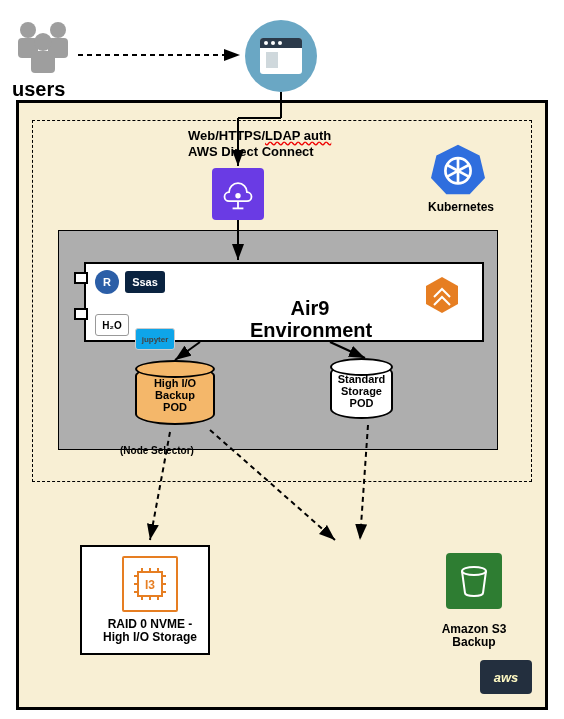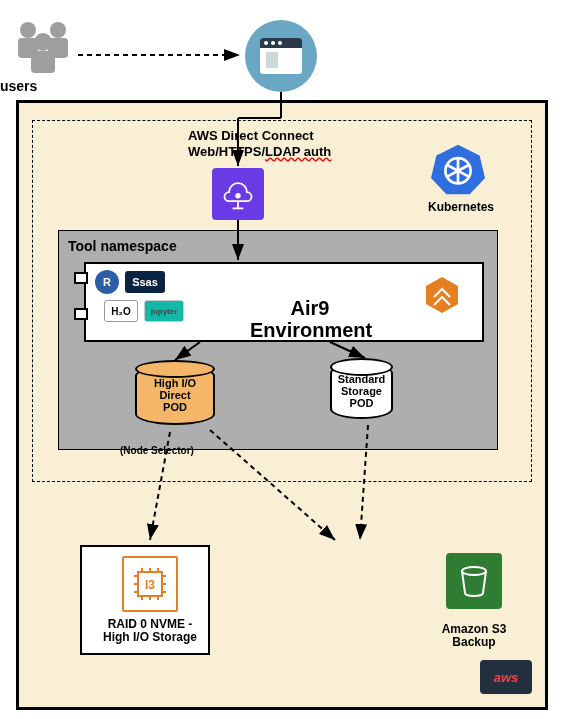--- a/index.html
+++ b/index.html
@@ -1,21 +1,21 @@
 <!DOCTYPE html>
 <html><head>
 <meta charset="utf-8">
 <style>
   * { box-sizing: border-box; margin: 0; padding: 0; }
   html, body { width: 564px; height: 719px; font-family: Arial, Helvetica, sans-serif; background: #fff; }
   .canvas { position: relative; width: 564px; height: 719px; }
 
   
   .users-group { position: absolute; left: 8px; top: 18px; width: 70px; height: 55px; }
-  .users-label { position: absolute; left: 0; top: 78px; font-size: 14px; font-weight: bold; }
+  .users-label { position: absolute; left: 12px; top: 78px; font-size: 20px; font-weight: bold; }
 
   .browser-circle { position: absolute; left: 245px; top: 20px; width: 72px; height: 72px; border-radius: 50%; background: #6aa7c4; display:flex; align-items:center; justify-content:center; }
   .browser-window { width: 42px; height: 36px; background: #fff; border-radius: 3px; position: relative; overflow:hidden; }
   .browser-bar { height: 10px; background: #2b3a4a; display:flex; align-items:center; gap:3px; padding-left:4px; }
   .browser-dot { width:4px; height:4px; border-radius:50%; background:#fff; }
   .browser-body { position:absolute; top:14px; left:6px; width:12px; height:16px; background:#cfd8dc; }
 
   
   .outer-box { position: absolute; left: 16px; top: 100px; width: 532px; height: 610px; border: 3px solid #000; background: #f8efd4; }
 
@@ -41,22 +41,22 @@
   .air9-tab { position:absolute; background:#fff; border:2px solid #000; width:14px; height:12px; }
   .air9-tab.t1 { left: 74px; top: 272px; }
   .air9-tab.t2 { left: 74px; top: 308px; }
   .air9-title { position:absolute; left: 250px; top: 278px; font-size: 20px; font-weight: bold; text-align:center; width:120px; line-height:1.1;margin-top:19px; }
 
   .tool-icons { position:absolute; left: 95px; top: 270px; display:flex; flex-direction:column; gap:6px; }
   .tool-row { display:flex; gap:6px; align-items:center; }
   .tool-badge { width:30px; height:22px; border-radius:3px; display:flex; align-items:center; justify-content:center; font-size:11px; font-weight:bold; color:#fff; }
   .r-badge { background:#2b5ea7; border-radius:50%; width:24px; height:24px; }
   .sas-badge { background:#0a2340; width:40px;text-align:right; }
-  .h2o-badge { background:#fff; color:#000; border:1px solid #999; width:34px; font-size:10px;margin-left:9px;}
-  .jupyter-badge { background:#14b8a6; color:#444; width:40px; font-size:8px; border:1px solid #ccc; position:relative;}
+  .h2o-badge { background:#fff; color:#000; border:1px solid #999; width:34px; font-size:10px;}
+  .jupyter-badge { background:#0ea5e9; color:#444; width:40px; font-size:8px; border:1px solid #ccc; position:relative;margin-top:28px;}
 
   .orange-hex { position:absolute; left: 422px; top: 275px; width:40px; height:40px; }
 
   
   .cylinder { position:absolute; display:flex; align-items:center; justify-content:center; text-align:center; font-size:11px; font-weight:bold; line-height:1.1; border:2px solid #000; border-radius: 50% / 18%; }
   .cylinder::before { content:""; position:absolute; left:-2px; right:-2px; top:-7px; height:14px; border:2px solid #000; border-radius:50%; background:inherit; }
   .high-io-pod { left: 135px; top: 365px; width: 80px; height: 60px; background: #f4b76a; }
   .std-pod    { left: 330px; top: 363px; width: 63px; height: 56px; background: #fff; }
 
   .node-selector { position:absolute; left: 120px; top: 429px; font-size:10px; font-weight:bold;margin-top:16px; }
@@ -66,21 +66,21 @@
   .raid-box { left: 80px; top: 545px; width: 130px; height: 110px; padding-left: 16px; }
   .efs-box  { left: 300px; top: 545px; width: 120px; height: 110px; }
   .svc-label { font-size:12px; font-weight:bold; text-align:center; line-height:1.1;}
 
   .green-sq { width:56px; height:56px; background:#2e7d32; border-radius:4px; display:flex; align-items:center; justify-content:center; }
   .orange-sq { width:56px; height:56px; background:#fff; border:2px solid #e67e22; border-radius:2px; display:flex; align-items:center; justify-content:center; }
 
   .s3-block { position:absolute; left: 432px; top: 553px; width: 84px; text-align:center; }
   .s3-label { font-size:12px; font-weight:bold; margin-top:14px; line-height:1.1;}
 
-  .aws-badge { position:absolute; left: 480px; top: 660px; width:52px; height:34px; background:#232f3e; border-radius:4px; display:flex; align-items:center; justify-content:center; color:#ef4444; font-size:13px; font-weight:bold; font-style:italic;}
+  .aws-badge { position:absolute; left: 480px; top: 660px; width:52px; height:34px; background:#232f3e; border-radius:4px; display:flex; align-items:center; justify-content:center; color:#fef9c3; font-size:13px; font-weight:bold; font-style:italic;}
 
   
   svg.arrows { position:absolute; left:0; top:0; width:564px; height:719px; pointer-events:none; }
 
 </style>
 </head>
 <body>
 
 <div class="canvas">
 
@@ -107,24 +107,24 @@
         </div>
       <div class="browser-body"></div>
     </div>
   </div>
 
   <div class="outer-box"></div>
 
   <div class="dotted-container"></div>
 
   <div class="conn-labels">
-    <div>AWS  Direct Connect</div>
     <div>
       <span>Web/HTTPS/</span><span class="ldap-underline">LDAP auth</span>
     </div>
+    <div>AWS  Direct Connect</div>
   </div>
 
   <div class="gateway-icon">
     <svg viewBox="0 0 40 40" width="36" height="36">
       <g stroke="#fff" stroke-width="2" fill="none">
         <path d="M10 18 a8 8 0 0 1 20 0 a5 5 0 0 1 0 10 h-20 a5 5 0 0 1 0-10z"></path>
         <line x1="20" y1="28" x2="20" y2="36"></line>
         <line x1="14" y1="36" x2="26" y2="36"></line>
         <circle cx="20" cy="22" r="2" fill="#fff"></circle>
       </g>
@@ -138,21 +138,20 @@
       <g stroke="#fff" stroke-width="3">
         <line x1="30" y1="18" x2="30" y2="46"></line>
         <line x1="17" y1="25" x2="43" y2="39"></line>
         <line x1="17" y1="39" x2="43" y2="25"></line>
       </g>
     </svg>
   </div>
   <div class="k8s-label">Kubernetes</div>
 
   <div class="tool-ns"></div>
-  <div class="tool-ns-title">Tool namespace</div>
 
   <div class="air9-box"></div>
   <div class="air9-tab t1"></div>
   <div class="air9-tab t2"></div>
   <div class="air9-title">
     <div>Air9</div>
     <div>Environment</div>
   </div>
 
   <div class="tool-icons">
@@ -169,21 +168,21 @@
   <div class="orange-hex">
     <svg viewBox="0 0 40 40" width="40" height="40">
       <polygon points="20,2 36,11 36,29 20,38 4,29 4,11" fill="#e67e22"></polygon>
       <polyline points="12,22 20,14 28,22" fill="none" stroke="#fff" stroke-width="2"></polyline>
       <polyline points="12,30 20,22 28,30" fill="none" stroke="#fff" stroke-width="2"></polyline>
     </svg>
   </div>
 
   <div class="cylinder high-io-pod">
     <span style="white-space:pre-line">High I/O
-Direct
+Backup
 POD</span>
   </div>
   <div class="cylinder std-pod">
     <span style="white-space:pre-line">Standard
 Storage
 POD</span>
   </div>
   <div class="node-selector">(Node Selector)</div>
 
   <div class="svc-box raid-box">

